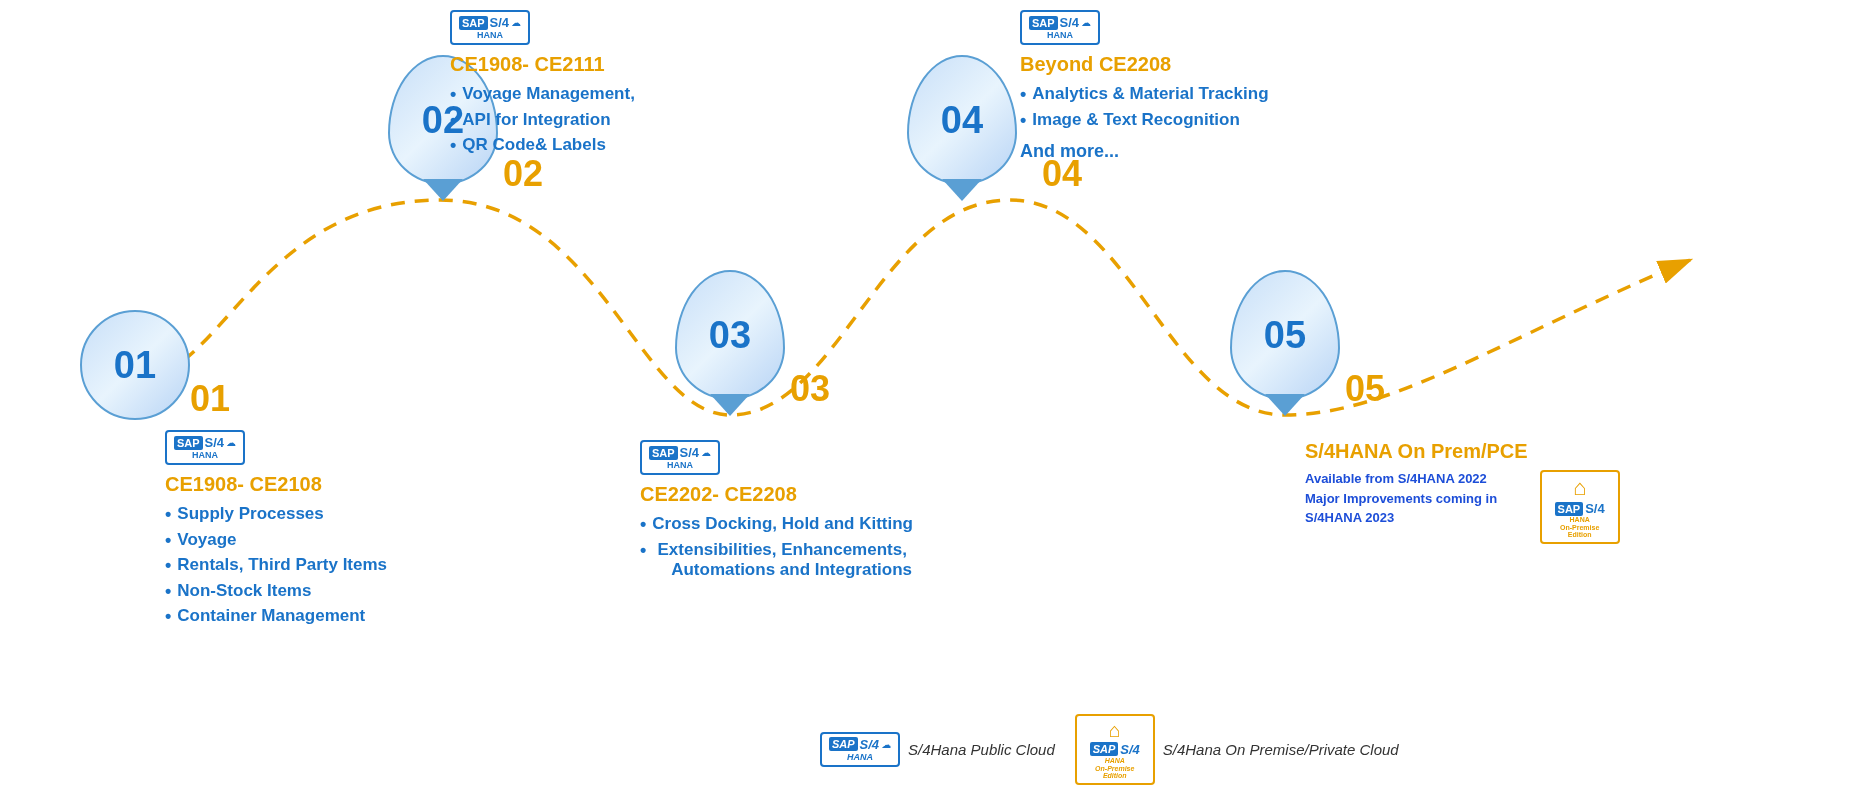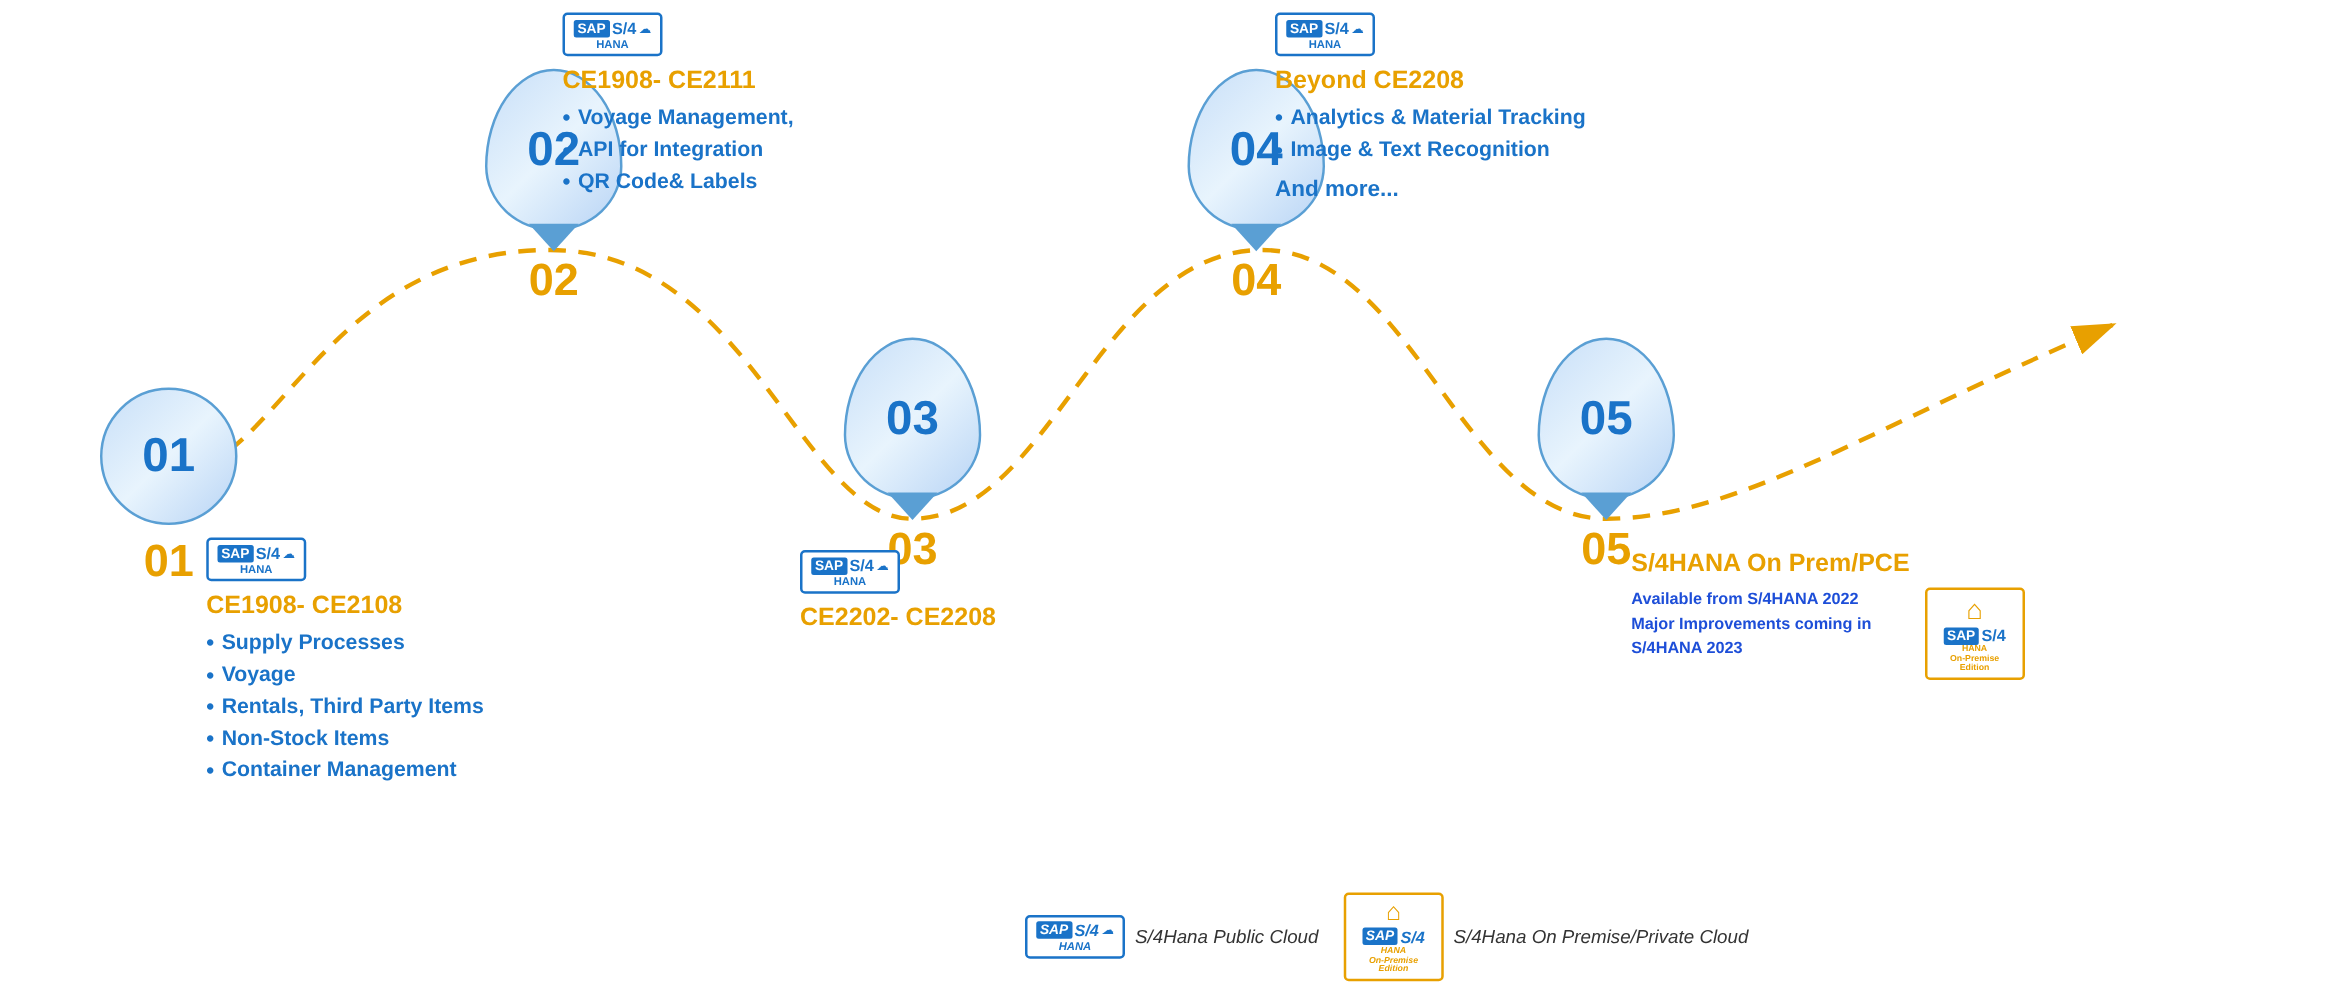--- a/index.html
+++ b/index.html
@@ -15,22 +15,22 @@
     .main-container {
       position: relative;
       width: 1864px;
       height: 805px;
     }
 
     
     .node {
       position: absolute;
       display: flex;
-      flex-direction: column;
-      align-items: center;
+      flex-direction: row;
+      align-items: flex-end;
     }
 
     .droplet {
       width: 120px;
       height: 140px;
       position: relative;
       display: flex;
       align-items: center;
       justify-content: center;
     }
@@ -268,21 +268,21 @@
   </div>
 
   <div class="node" style="left: 670px; top: 270px;">
     <div class="droplet">
       <div class="droplet-shape"></div>
       <span class="droplet-number">03</span>
     </div>
     <span class="node-label">03</span>
   </div>
 
-  <div class="node" style="left: 945px; top: 55px;">
+  <div class="node" style="left: 902px; top: 55px; gap: 20px;">
     <div class="droplet">
       <div class="droplet-shape"></div>
       <span class="droplet-number">04</span>
     </div>
     <span class="node-label">04</span>
   </div>
 
   <div class="node" style="left: 1225px; top: 270px;">
     <div class="droplet">
       <div class="droplet-shape"></div>
@@ -337,20 +337,24 @@
       <div class="s4hana-big-logo">
         <div class="row1">
           <span class="sap-box">SAP</span>
           <span class="s4h">S/4</span>
           <span class="cloud-sym">☁</span>
         </div>
         <div class="hana-row">HANA</div>
       </div>
     </div>
     <div class="content-title">CE2202- CE2208</div>
+    <ul class="content-list">
+      <li>Cross Docking, Hold and Kitting</li>
+      <li>Extensibilities, Enhancements,<br>&nbsp;&nbsp;&nbsp;&nbsp;Automations and Integrations</li>
+    </ul>
   </div>
 
   <div class="content-box" style="left: 1020px; top: 10px;">
     <div style="margin-bottom:8px;">
       <div class="s4hana-big-logo">
         <div class="row1">
           <span class="sap-box">SAP</span>
           <span class="s4h">S/4</span>
           <span class="cloud-sym">☁</span>
         </div>

